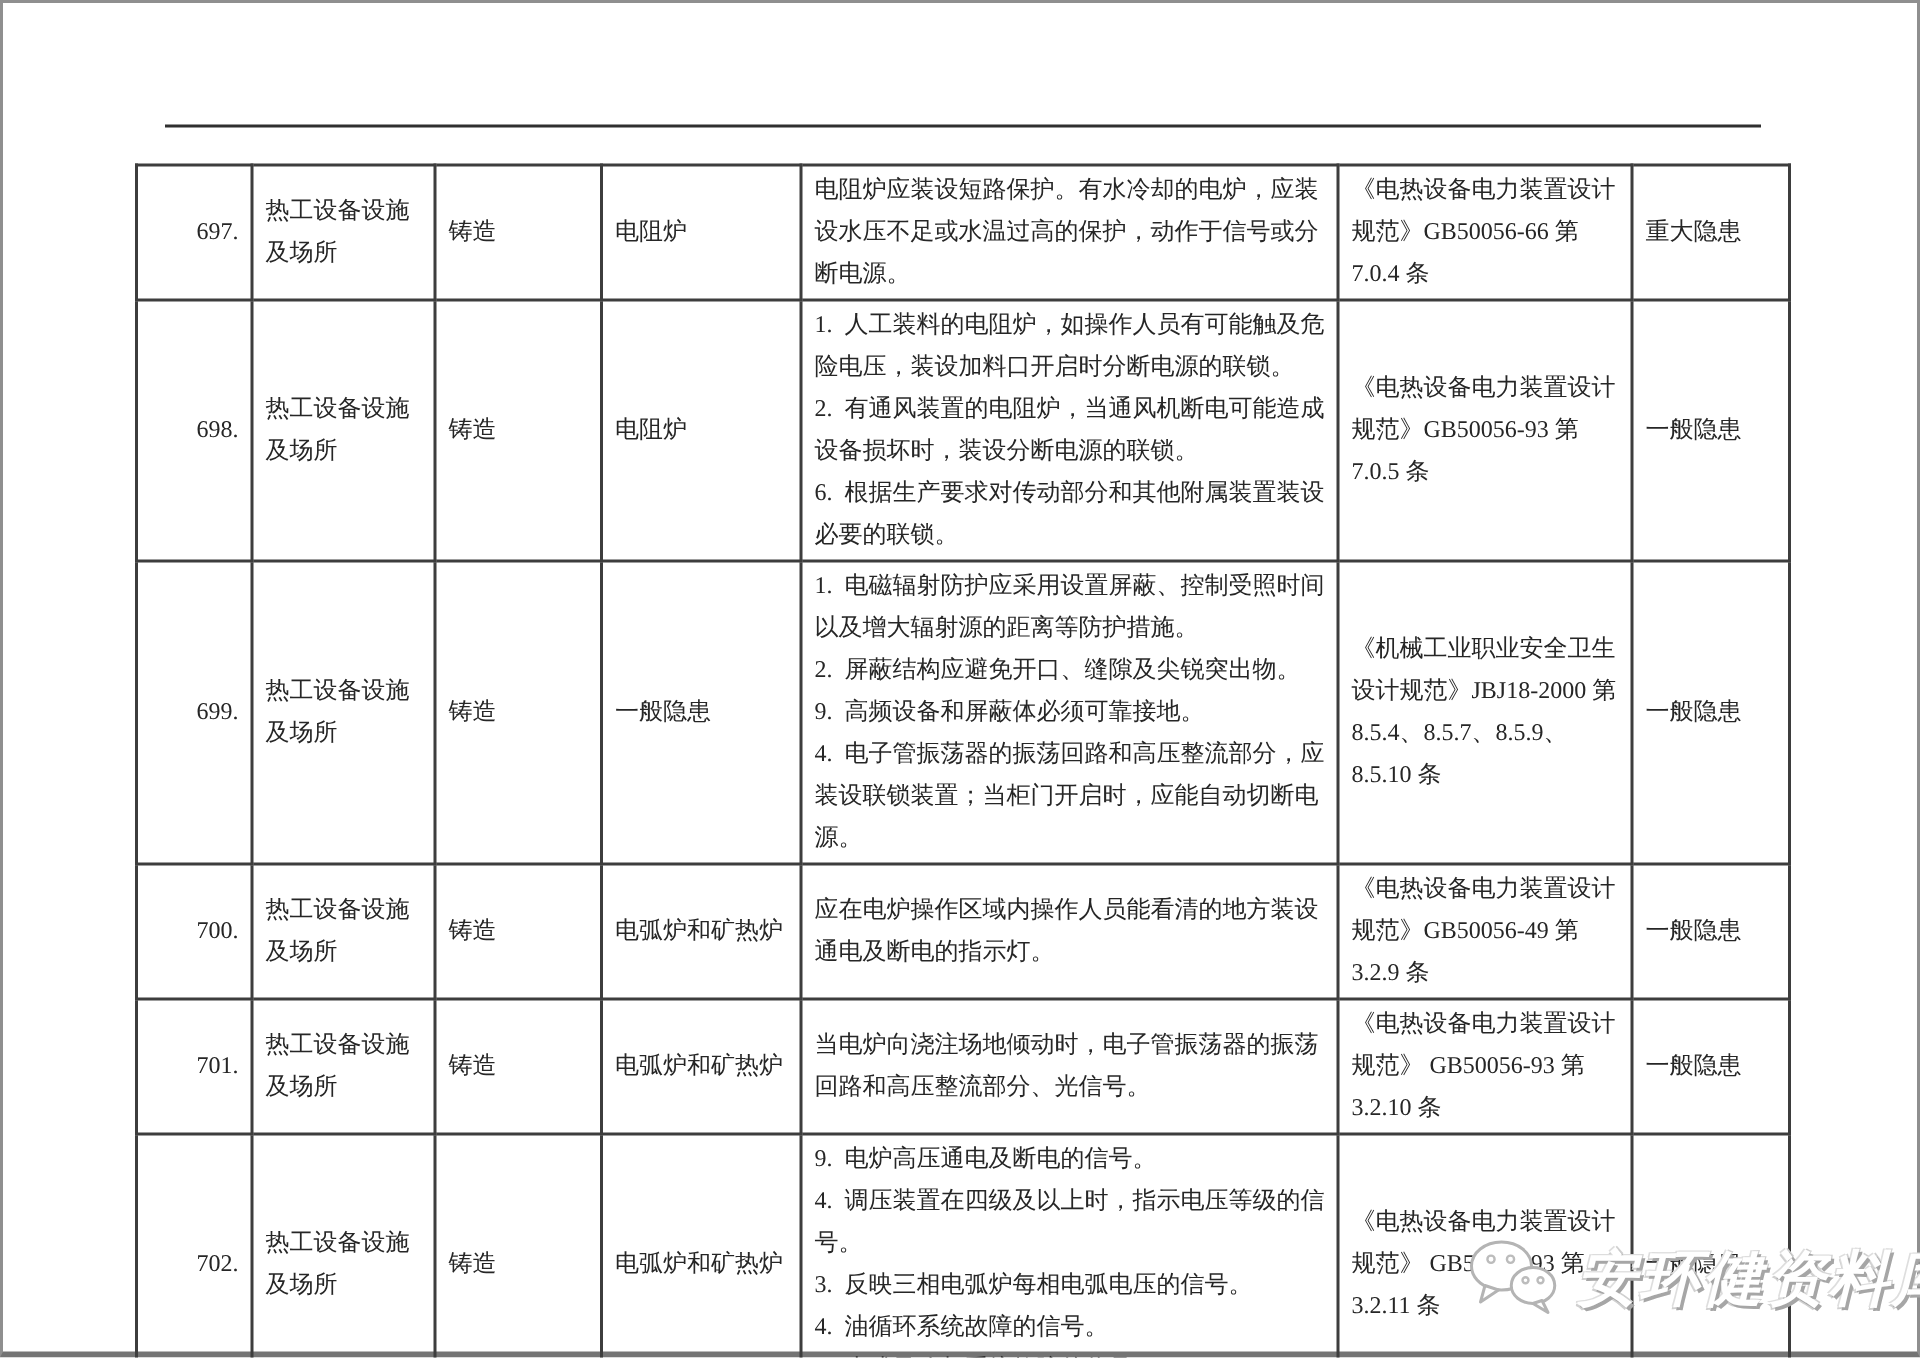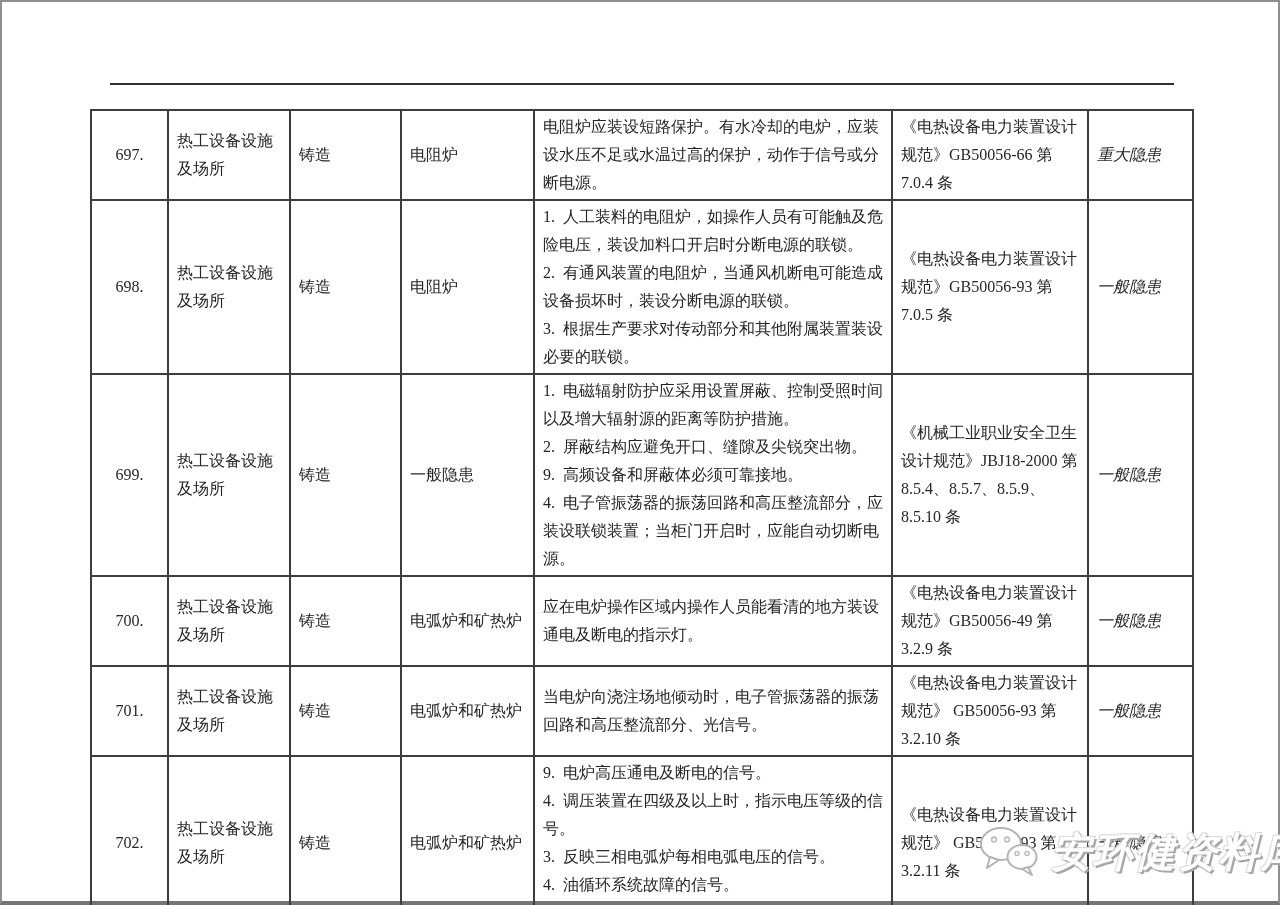--- a/index.html
+++ b/index.html
@@ -30,24 +30,24 @@
   col.c-desc{width:358px;}
   col.c-basis{width:196px;}
   col.c-level{width:105px;}
   table.hazard td{
     border:2px solid #3d3d3d;
     vertical-align:middle;
     font-size:16px;line-height:28px;
     padding:2px 8px;
     overflow:hidden;
   }
-  td.num{text-align:center;padding:2px 2px;}
+  td.num{text-align:right;padding:2px 2px;}
   td.desc{font-size:15.5px;line-height:24px;padding:3px 5px;margin-left:22px;}
   td.basis{font-size:15.5px;line-height:26px;padding:3px 4px;}
-  td.level{padding:2px 6px;font-style:italic;}
+  td.level{padding:2px 6px;}
   .desc-line{white-space:pre-wrap;}
   tbody tr:nth-child(1){height:73px;}
   tbody tr:nth-child(2){height:143px;}
   tbody tr:nth-child(3){height:167px;}
   tbody tr:nth-child(4){height:73px;}
   tbody tr:nth-child(5){height:71px;}
   tbody tr:nth-child(6){height:146px;}
   .watermark{
     position:absolute;left:975px;top:820px;height:60px;
     display:flex;align-items:center;gap:10px;
@@ -91,21 +91,21 @@
     </tr>
 
     <tr>
       <td class="num">698.</td>
       <td class="cat">热工设备设施及场所</td>
       <td class="proc">铸造</td>
       <td class="item">电阻炉</td>
       <td class="desc">
             <div class="desc-line">1.  人工装料的电阻炉，如操作人员有可能触及危险电压，装设加料口开启时分断电源的联锁。</div>
             <div class="desc-line">2.  有通风装置的电阻炉，当通风机断电可能造成设备损坏时，装设分断电源的联锁。</div>
-            <div class="desc-line">3.  根据生产要求对传动部分和其他附属装置装设必要的联锁。</div>
+            <div class="desc-line">6.  根据生产要求对传动部分和其他附属装置装设必要的联锁。</div>
           </td>
       <td class="basis">《电热设备电力装置设计规范》GB50056-93 第 7.0.5 条</td>
       <td class="level">一般隐患</td>
     </tr>
 
     <tr>
       <td class="num">699.</td>
       <td class="cat">热工设备设施及场所</td>
       <td class="proc">铸造</td>
       <td class="item">一般隐患</td>

